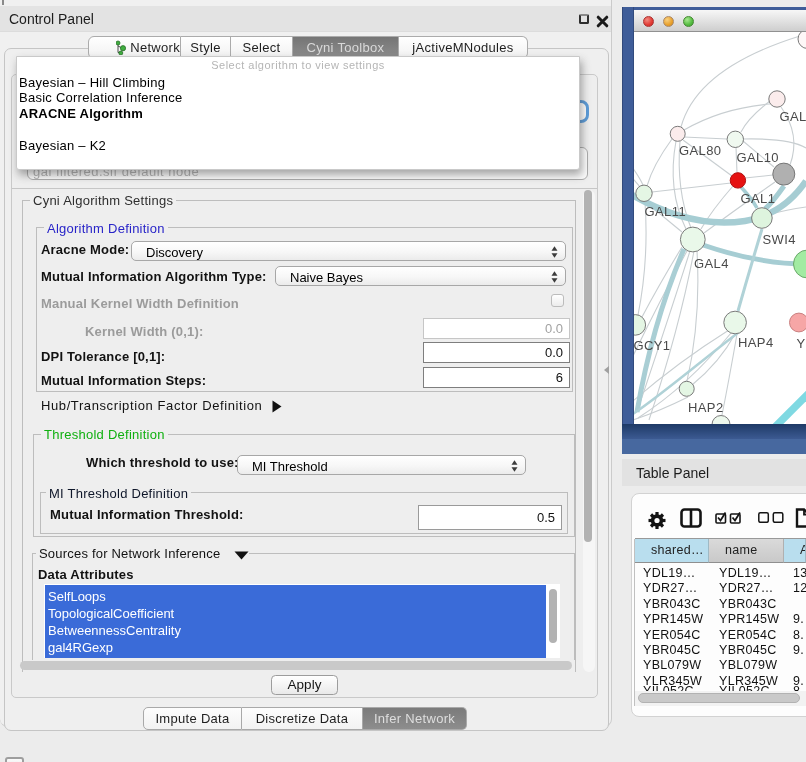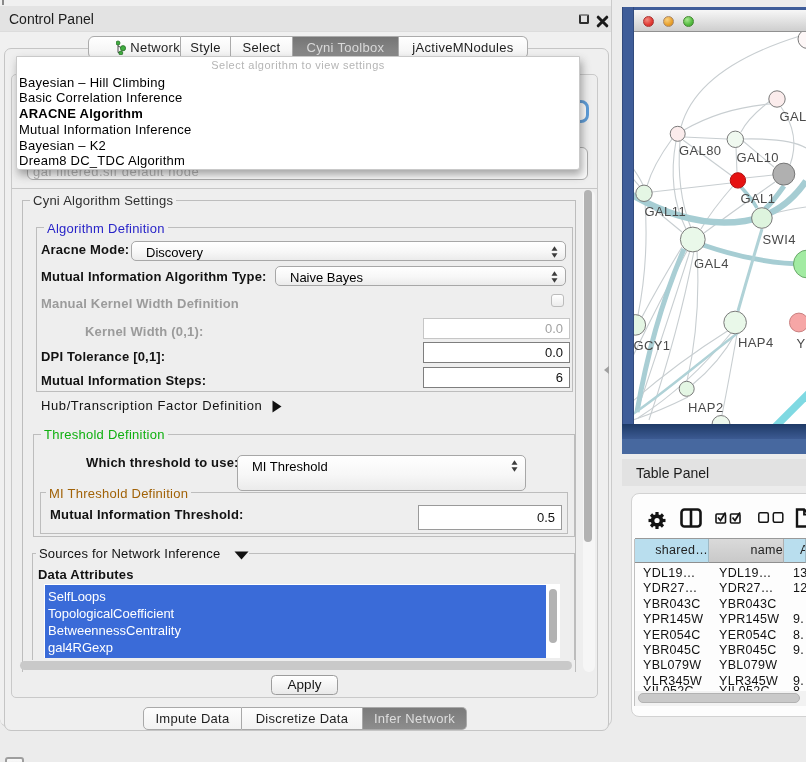--- a/index.html
+++ b/index.html
@@ -59,21 +59,21 @@
 #tlr{left:643px;background:radial-gradient(circle at 35% 30%,#f08a80,#e23a34 60%,#c02a24);border:0.5px solid #a33;}
 #tly{left:663px;background:radial-gradient(circle at 35% 30%,#f8d080,#e8a02c 60%,#c8861e);border:0.5px solid #a86;}
 #tlg{left:683px;background:radial-gradient(circle at 35% 30%,#a8e890,#55bc41 60%,#3f9a30);border:0.5px solid #483;}
 #canvas{left:634px;top:32px;width:172px;height:392px;background:#ffffff;overflow:hidden;}
 #nwin-b1{left:622px;top:424px;width:184px;height:15px;background:linear-gradient(#1e3a66,#3c5a92);}
 #nwin-b2{left:622px;top:439px;width:184px;height:15px;background:#47689f;}
 #tpbar{left:622px;top:459px;width:184px;height:27px;background:#e2e2e2;}
 #tpbar span{position:absolute;left:14px;top:6px;font-size:14px;color:#1d1d1d;}
 #tpanel{left:631px;top:493px;width:180px;height:224px;background:#fdfdfd;border:1px solid #d2d2d2;border-radius:8px 0 0 8px;}
 
-.th{top:539px;height:24px;letter-spacing:0.3px;padding-left:16px;border-right:1px solid #9fb9c4;border-bottom:1px solid #8f8f8f;font-size:12.5px;color:#222;text-align:right;line-height:23px;}
+.th{top:539px;height:24px;letter-spacing:0.3px;padding-left:16px;border-right:1px solid #9fb9c4;border-bottom:1px solid #8f8f8f;font-size:12.5px;color:#222;text-align:left;line-height:23px;}
 .th.blue{background:#b9deee;}
 .th.gray{background:linear-gradient(#dadada,#c9c9c9);border-right-color:#b0b0b0;}
 .tr{position:absolute;font-size:12.5px;color:#121212;white-space:nowrap;letter-spacing:0.3px;}
 #tblscroll{left:635px;top:691px;width:171px;height:15px;background:#f2f2f2;}
 #tblthumb{left:638px;top:693px;width:162px;height:10px;background:#c9c9c9;border:1px solid #b2b2b2;border-radius:5px;}
 #tbltop{left:635px;top:538px;width:171px;height:1px;background:#999;}
 #tblleft{left:634px;top:539px;width:1px;height:167px;background:#c0c0c0;}
 </style></head><body>
 <div class="abs" id="lwin"></div>
 <div class="abs" style="left:2px;top:0;width:2px;height:5px;background:#8a8a8a;"></div>
@@ -100,23 +100,21 @@
 <div class="abs" id="ring1"></div>
 <div class="abs" id="ghostcombo">
     <span>gal filtered.sif default node</span>
   </div>
 <div class="abs" id="sepline"></div>
 <div class="abs" id="popup">
 <div class="hint">Select algorithm to view settings</div>
 <div class="it" style="top:17.5px;">Bayesian – Hill Climbing</div>
 <div class="it" style="top:33px;">Basic Correlation Inference</div>
 <div class="it" style="top:48.5px;font-weight:bold;">ARACNE Algorithm</div>
-<div class="it" style="top:64.5px;">Mutual Information Inference</div>
 <div class="it" style="top:80.5px;">Bayesian – K2</div>
-<div class="it" style="top:96px;">Dream8 DC_TDC Algorithm</div>
 </div>
 
 <div class="abs gbox" id="cas"></div>
 <div class="abs gtitle" style="left:30px;top:193px;color:#2f2f2f;background:#efefef;">Cyni Algorithm Settings</div>
 <div class="abs gbox" id="adbox"></div>
 <div class="abs gtitle" style="left:44px;top:221px;color:#2824c8;">Algorithm Definition</div>
 <div class="abs lbl" style="left:41px;top:242px;">Aracne Mode:</div>
 <div class="abs maccombo" style="left:131px;top:241px;width:435px;height:20px;">
     <span class="combotext">Discovery</span>
     <svg class="arrows" viewBox="0 0 8 13">
@@ -140,29 +138,29 @@
 <div class="abs tf" style="left:423px;top:342px;width:147px;height:21px;line-height:19px;">0.0</div>
 <div class="abs lbl" style="left:41px;top:373px;">Mutual Information Steps:</div>
 <div class="abs tf" style="left:423px;top:367px;width:147px;height:21px;line-height:19px;">6</div>
 <div class="abs lbl plain" style="left:41px;top:398px;letter-spacing:0.6px;">Hub/Transcription Factor Definition</div>
 <svg class="abs" style="left:272px;top:400px;" width="10" height="13" viewBox="0 0 10 13">
     <path d="M0.5 0.5 L9.5 6.5 L0.5 12.5 Z" fill="#111"></path>
   </svg>
 <div class="abs gbox" id="thbox"></div>
 <div class="abs gtitle" style="left:41px;top:427px;color:#10b010;">Threshold Definition</div>
 <div class="abs lbl" style="left:86px;top:455px;">Which threshold to use:</div>
-<div class="abs maccombo" style="left:237px;top:455px;width:289px;height:36px;">
+<div class="abs maccombo" style="left:237px;top:455px;width:289px;height:20px;">
     <span class="combotext">MI Threshold</span>
     <svg class="arrows" viewBox="0 0 8 13">
       <path d="M4 0 L7.4 5 L0.6 5 Z" fill="#3c3c3c"></path>
       <path d="M4 13 L7.4 8 L0.6 8 Z" fill="#3c3c3c"></path>
     </svg>
   </div>
 <div class="abs gbox" id="mibox"></div>
-<div class="abs gtitle" style="left:46px;top:486px;color:#a16207;">MI Threshold Definition</div>
+<div class="abs gtitle" style="left:46px;top:486px;color:#0f172a;">MI Threshold Definition</div>
 <div class="abs lbl" style="left:50px;top:507px;">Mutual Information Threshold:</div>
 <div class="abs tf" style="left:418px;top:505px;width:144px;height:25px;line-height:23px;border-color:#9a9a9a;">0.5</div>
 <div class="abs" id="srcline"></div>
 <div class="abs gtitle lbl plain" style="left:36px;top:546px;background:#eeeeee;padding-right:14px;">Sources for Network Inference</div>
 <svg class="abs" style="left:234px;top:551px;background:#eeeeee;" width="15" height="9" viewBox="0 0 15 9">
     <path d="M0.5 0.5 L14.5 0.5 L7.5 8.5 Z" fill="#111"></path>
   </svg>
 <div class="abs lbl" style="left:38px;top:567px;">Data Attributes</div>
 <div class="abs" id="lista"></div>
 <div class="abs" id="listsel"></div>

